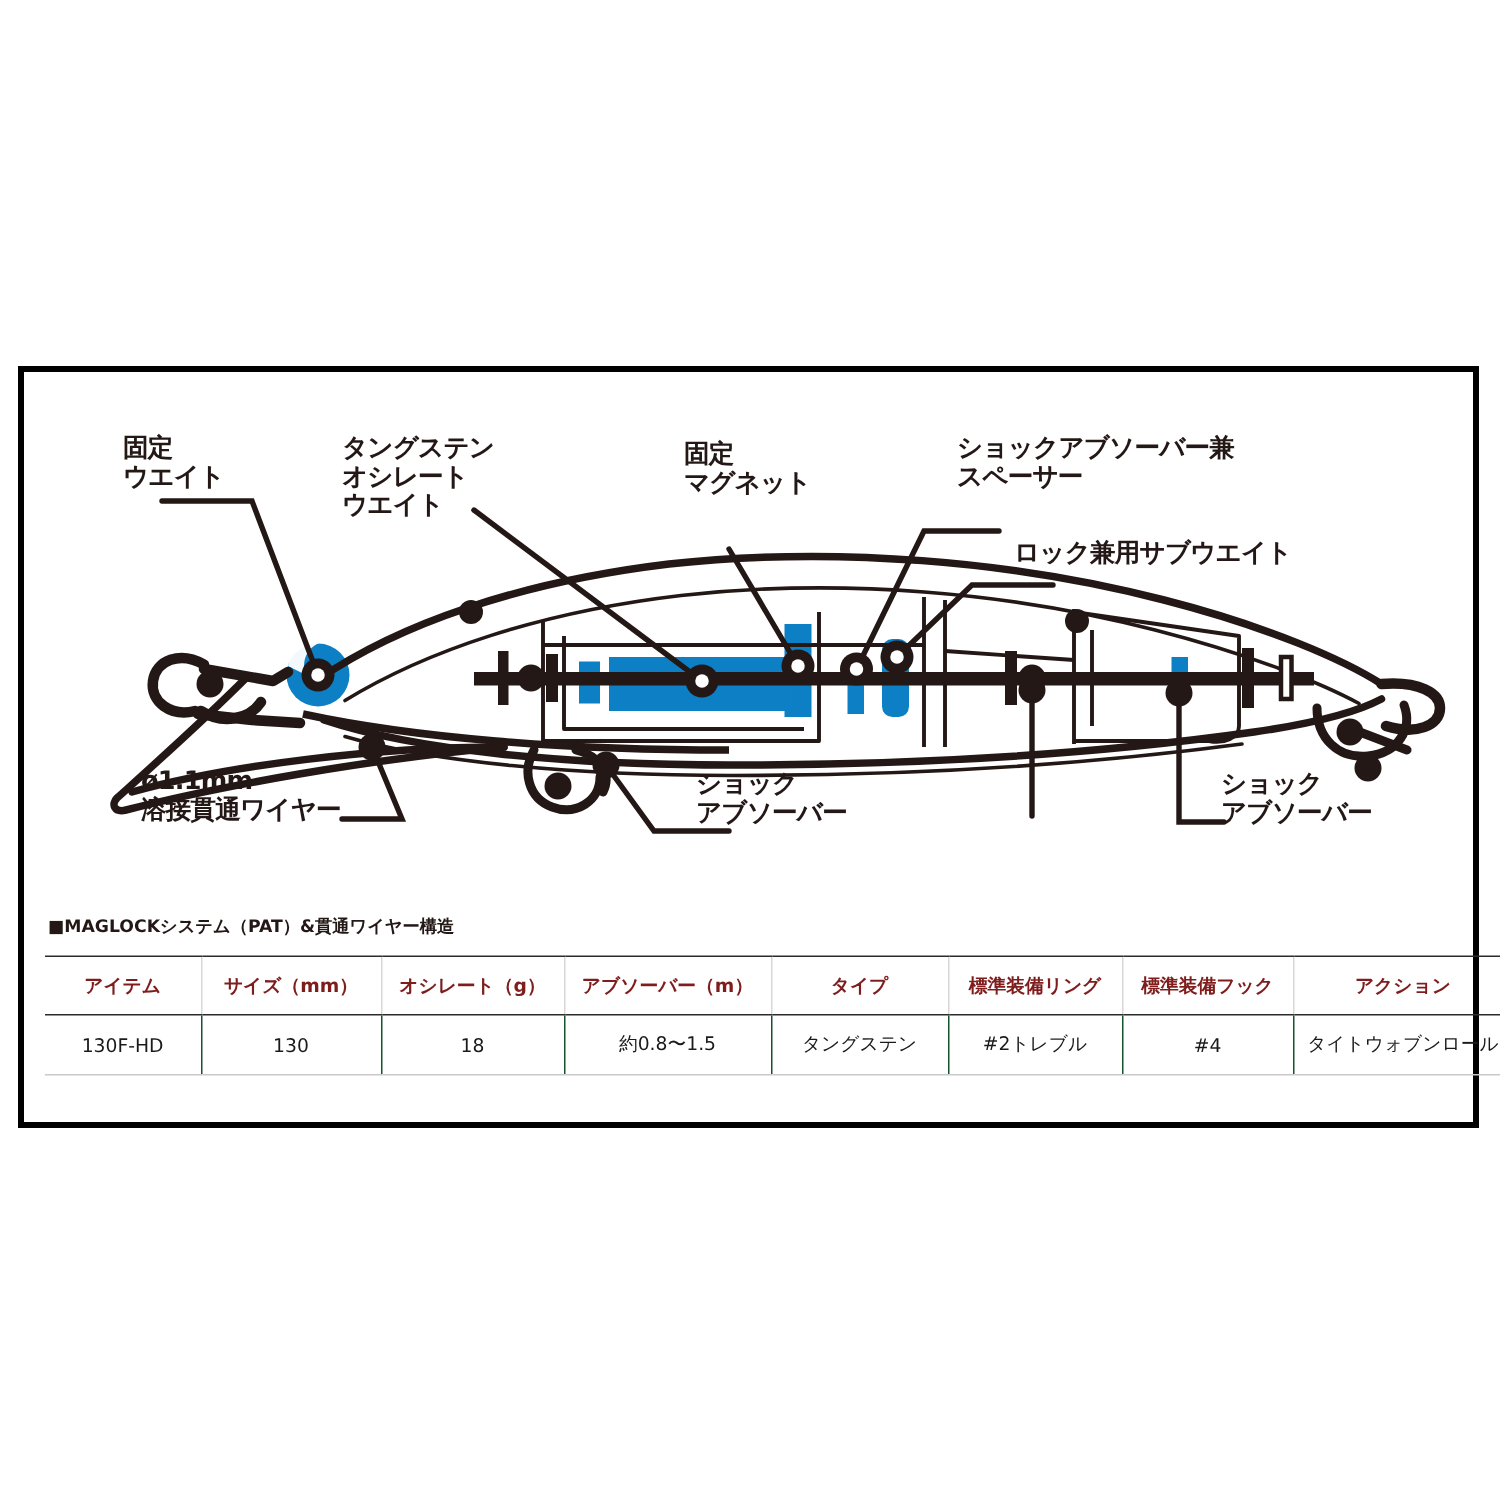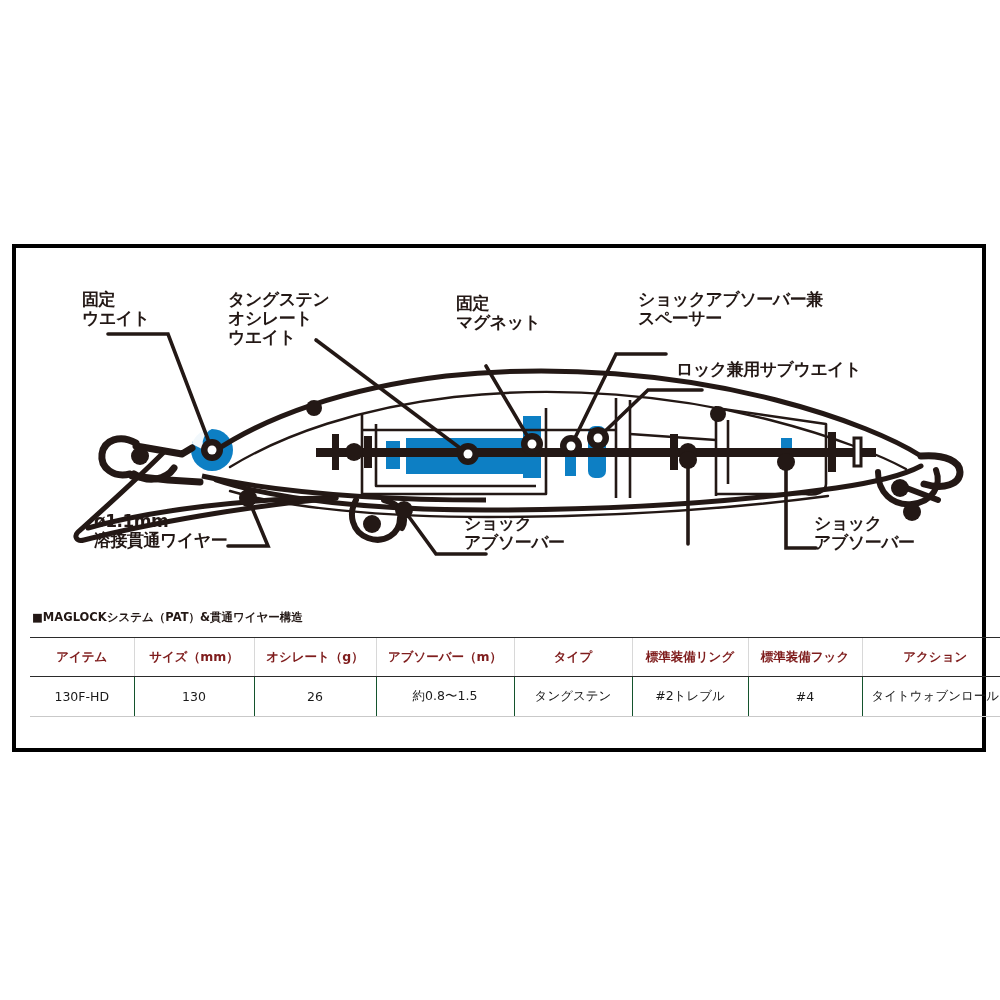--- a/index.html
+++ b/index.html
@@ -316,21 +316,21 @@
               <th>タイプ</th>
               <th>標準装備リング</th>
               <th>標準装備フック</th>
               <th>アクション</th>
             </tr>
           </thead>
           <tbody>
             <tr>
               <td>130F-HD</td>
               <td>130</td>
-              <td>26</td>
+              <td>18</td>
               <td>約0.8〜1.5</td>
               <td>タングステン</td>
               <td>#2トレブル</td>
               <td>#4</td>
               <td>タイトウォブンロール</td>
             </tr>
           </tbody>
         </table>
       </div>
 

